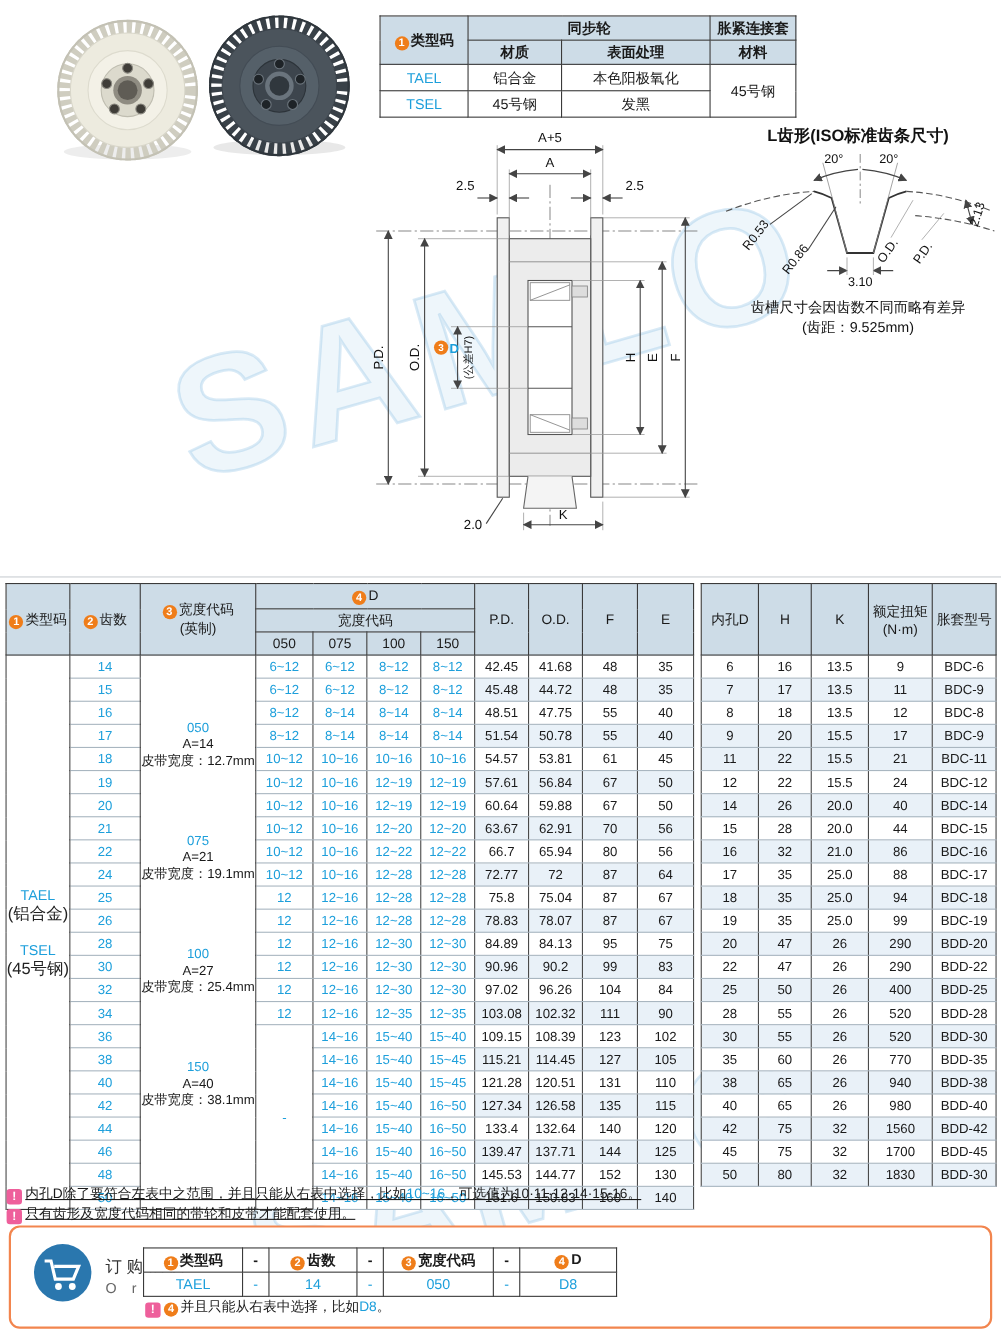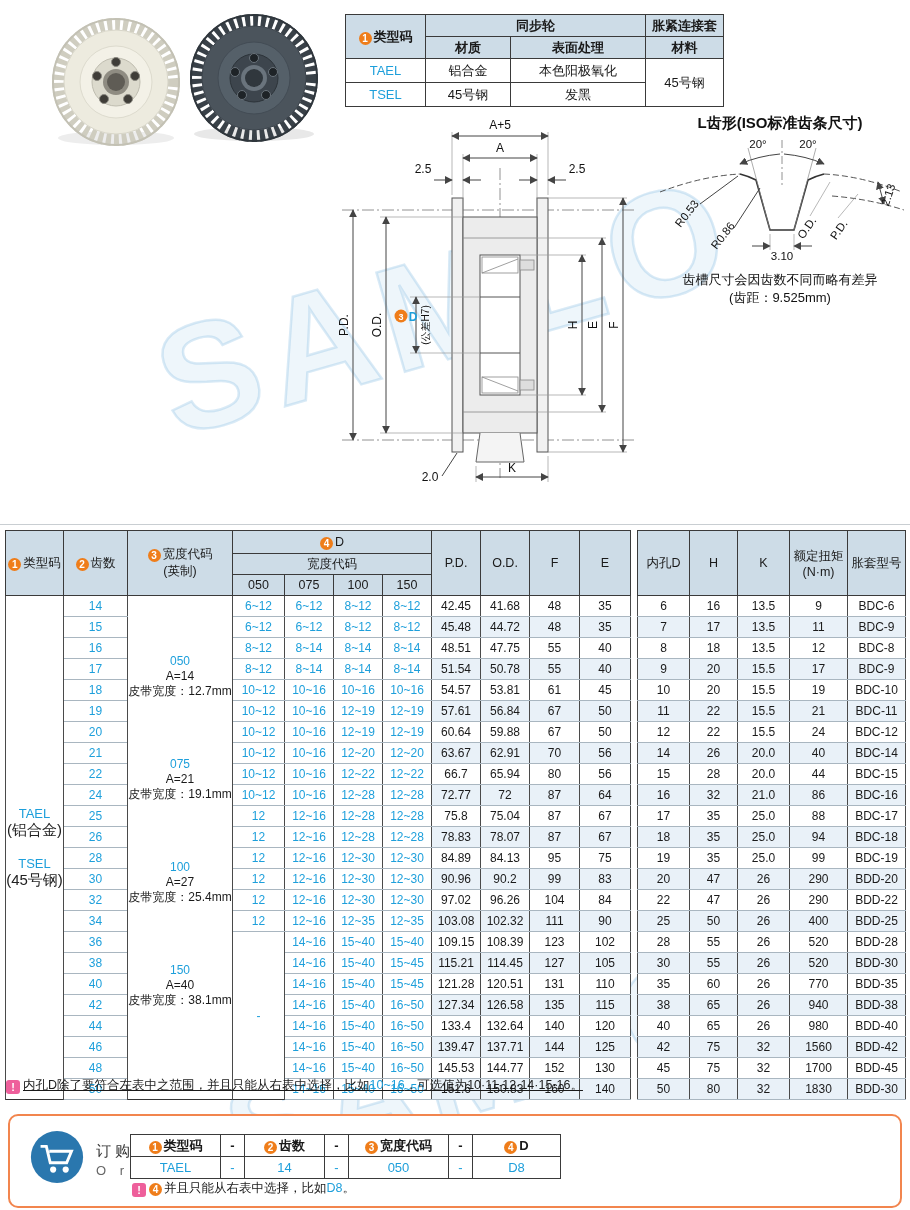--- a/index.html
+++ b/index.html
@@ -631,27 +631,20 @@
           <td>BDC-8</td>
         </tr>
         <tr>
           <td class="alt">9</td>
           <td class="alt">20</td>
           <td class="alt">15.5</td>
           <td class="alt">17</td>
           <td class="alt">BDC-9</td>
         </tr>
         <tr>
-          <td>10</td>
-          <td>20</td>
-          <td>15.5</td>
-          <td>19</td>
-          <td>BDC-10</td>
-        </tr>
-        <tr>
           <td class="alt">11</td>
           <td class="alt">22</td>
           <td class="alt">15.5</td>
           <td class="alt">21</td>
           <td class="alt">BDC-11</td>
         </tr>
         <tr>
           <td>12</td>
           <td>22</td>
           <td>15.5</td>
@@ -775,20 +768,23 @@
           <td class="alt">80</td>
           <td class="alt">32</td>
           <td class="alt">1830</td>
           <td class="alt">BDD-30</td>
         </tr>
       </tbody>
   </table>
 
   <div class="note" style="top:1077px;">
     <span class="pb">!</span><span>内孔D除了要符合左表中之范围，并且只能从右表中选择，比如</span><span class="bl">10~16</span><span>，可选值为10·11·12·14·15·16。</span>
+  </div>
+  <div class="note" style="top:1095px;">
+    <span class="pb">!</span><span>只有齿形及宽度代码相同的带轮和皮带才能配套使用。</span>
   </div>
 
   <div class="obox"></div>
   <svg class="abs" style="left:28px;top:1128px;" width="58" height="58" viewBox="0 0 60 60">
     <circle cx="30" cy="30" r="27" fill="#2a77ae"></circle>
     <g stroke="#fff" stroke-width="3" fill="none">
       <path d="M13 19 h6 l4 17 h17 l5 -12 h-23"></path>
     </g>
     <circle cx="26" cy="43" r="3.2" fill="#fff"></circle>
     <circle cx="39" cy="43" r="3.2" fill="#fff"></circle>

